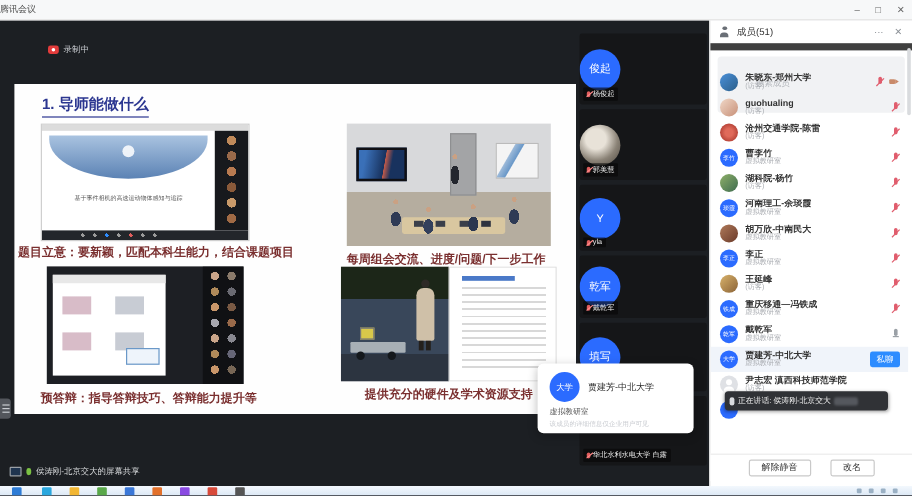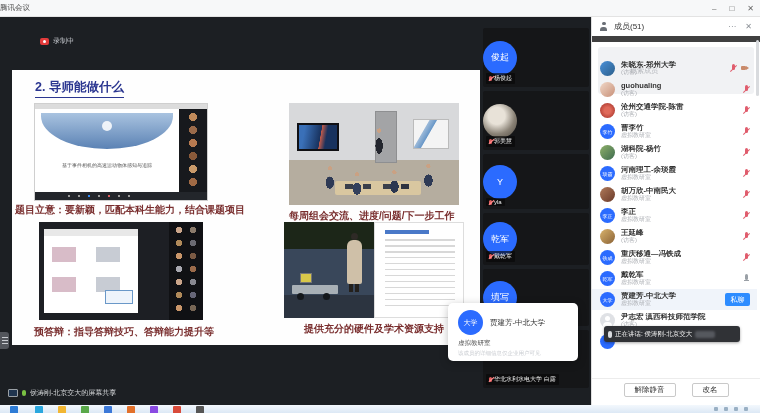--- a/index.html
+++ b/index.html
@@ -234,21 +234,21 @@
 </div>
 
 <div class="stage">
 
   <div class="rec">
     <span class="rec-ic"></span>
     <span class="rec-label">录制中</span>
   </div>
 
   <div class="slide">
-    <div class="slide-title">2. 导师能做什么</div>
+    <div class="slide-title">1. 导师能做什么</div>
 
     <div class="fig f1">
       <div class="f1-tbar"></div>
       <div class="f1-arc"></div>
       <div class="f1-cap">基于事件相机的高速运动物体感知与追踪</div>
       <div class="f1-strip"></div>
       <div class="f1-bbar"></div>
     </div>
     <div class="cap cap1">题目立意：要新颖，匹配本科生能力，结合课题项目</div>
 

